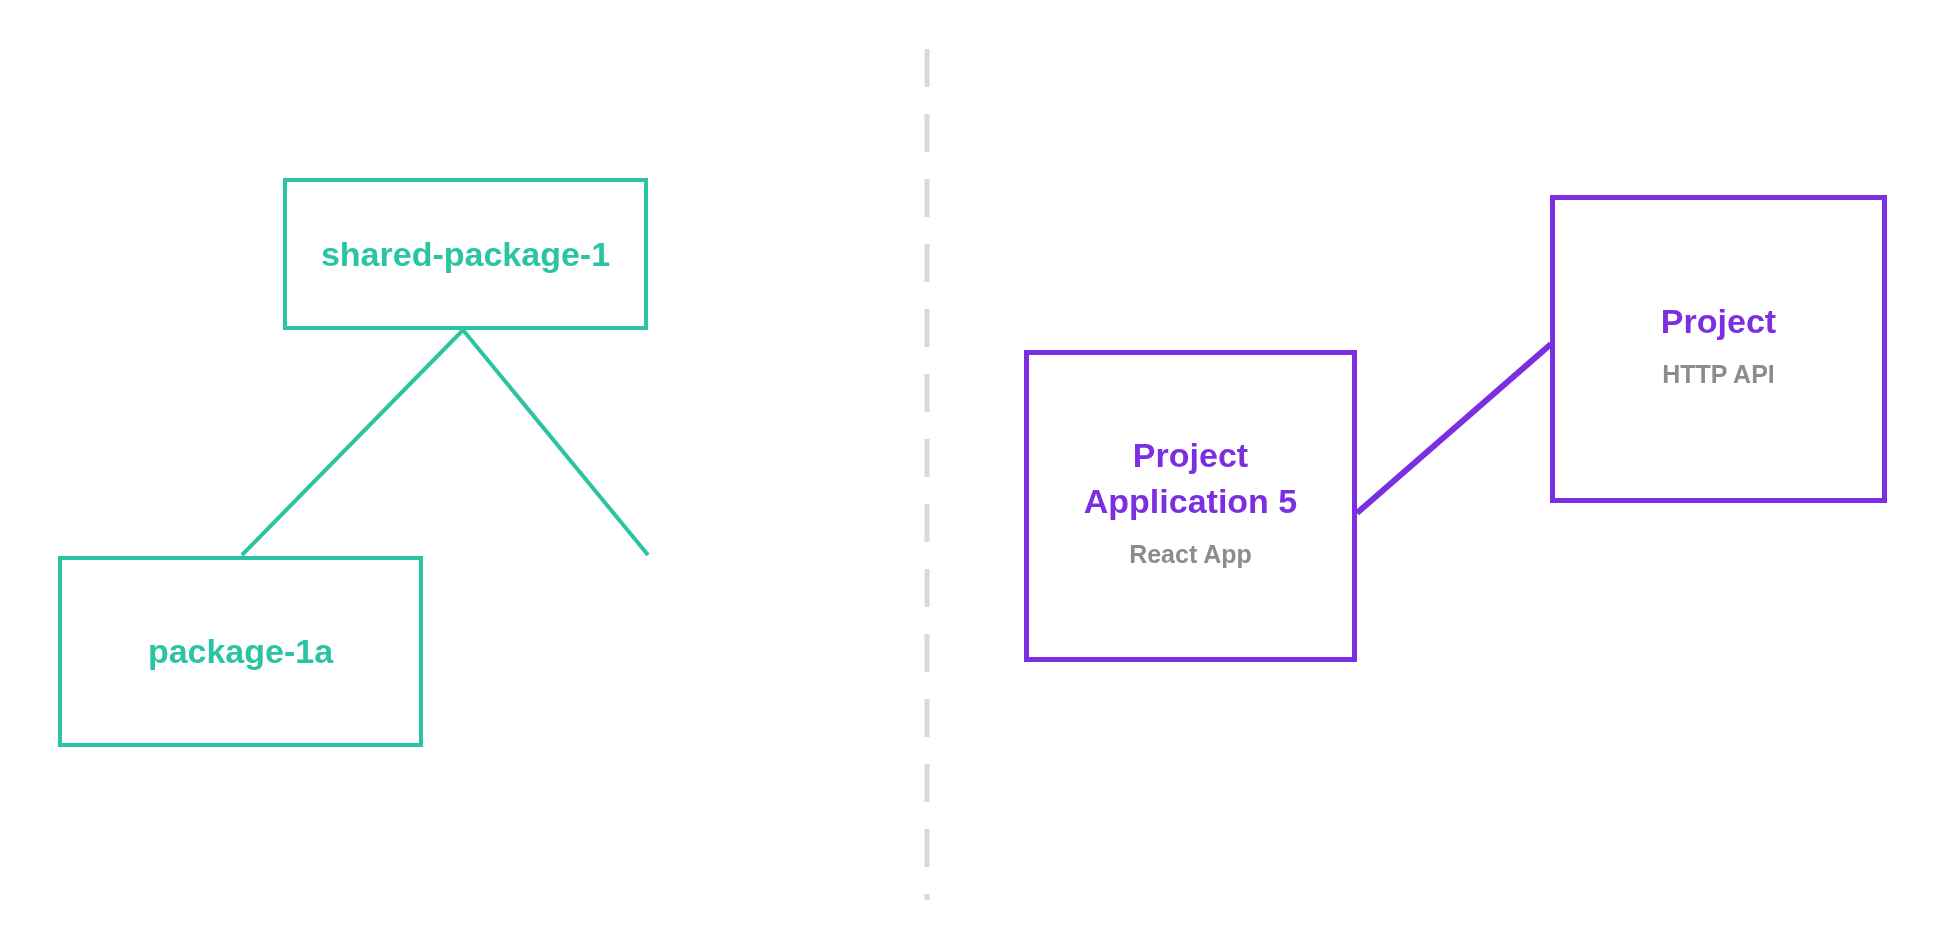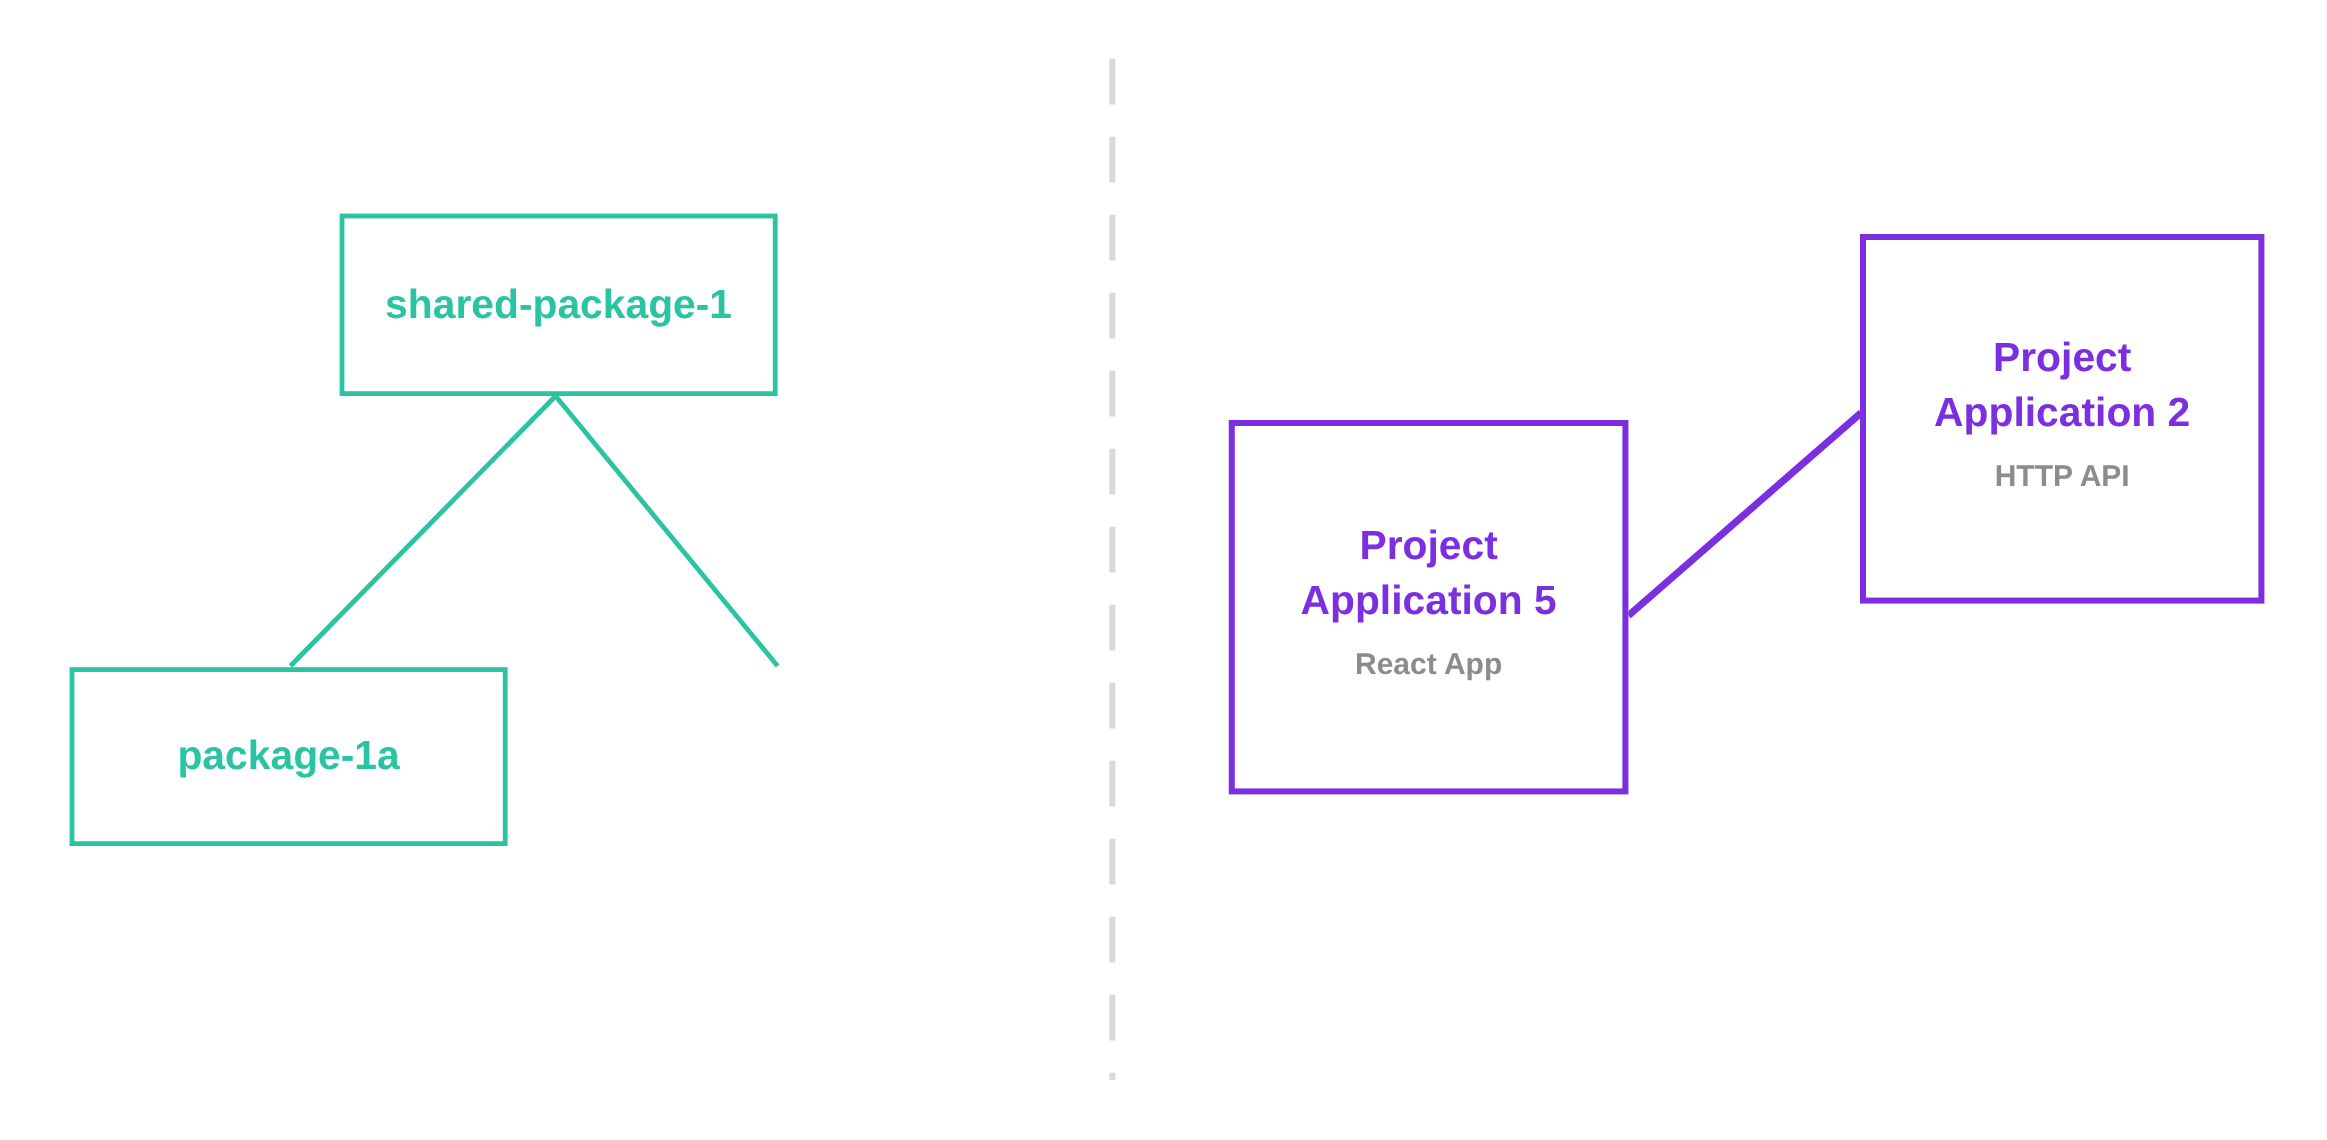--- a/index.html
+++ b/index.html
@@ -50,21 +50,21 @@
     padding-bottom:12px;
   }
   .app-title{line-height:46px;}
   .app-subtitle{
     color:var(--subtitle-gray);
     font-size:25px;
     font-weight:700;
     margin-top:16px;
   }
   #box-shared{left:283px;top:178px;width:365px;height:152px;}
-  #box-pkg1a{left:58px;top:556px;width:365px;height:149px;}
+  #box-pkg1a{left:58px;top:556px;width:365px;height:191px;}
   #box-pkg1b{left:463px;top:557px;width:367px;height:150px;}
   #box-app1{left:1024px;top:350px;width:333px;height:312px;}
   #box-app2{left:1550px;top:195px;width:337px;height:308px;}
   .caption{
     position:absolute;
     top:798px;
     color:var(--caption-gray);
     font-size:37px;
     font-weight:700;
     text-align:center;
@@ -94,19 +94,18 @@
 
 
   <div class="node app-node" id="box-app1">
     <div class="app-title">Project</div>
     <div class="app-title">Application 5</div>
     <div class="app-subtitle">React App</div>
   </div>
 
   <div class="node app-node" id="box-app2">
     <div class="app-title">Project</div>
-    <div class="app-title">Application 2</div>
     <div class="app-subtitle">HTTP API</div>
   </div>
 
 
 
 </div>
 
 </body></html>

